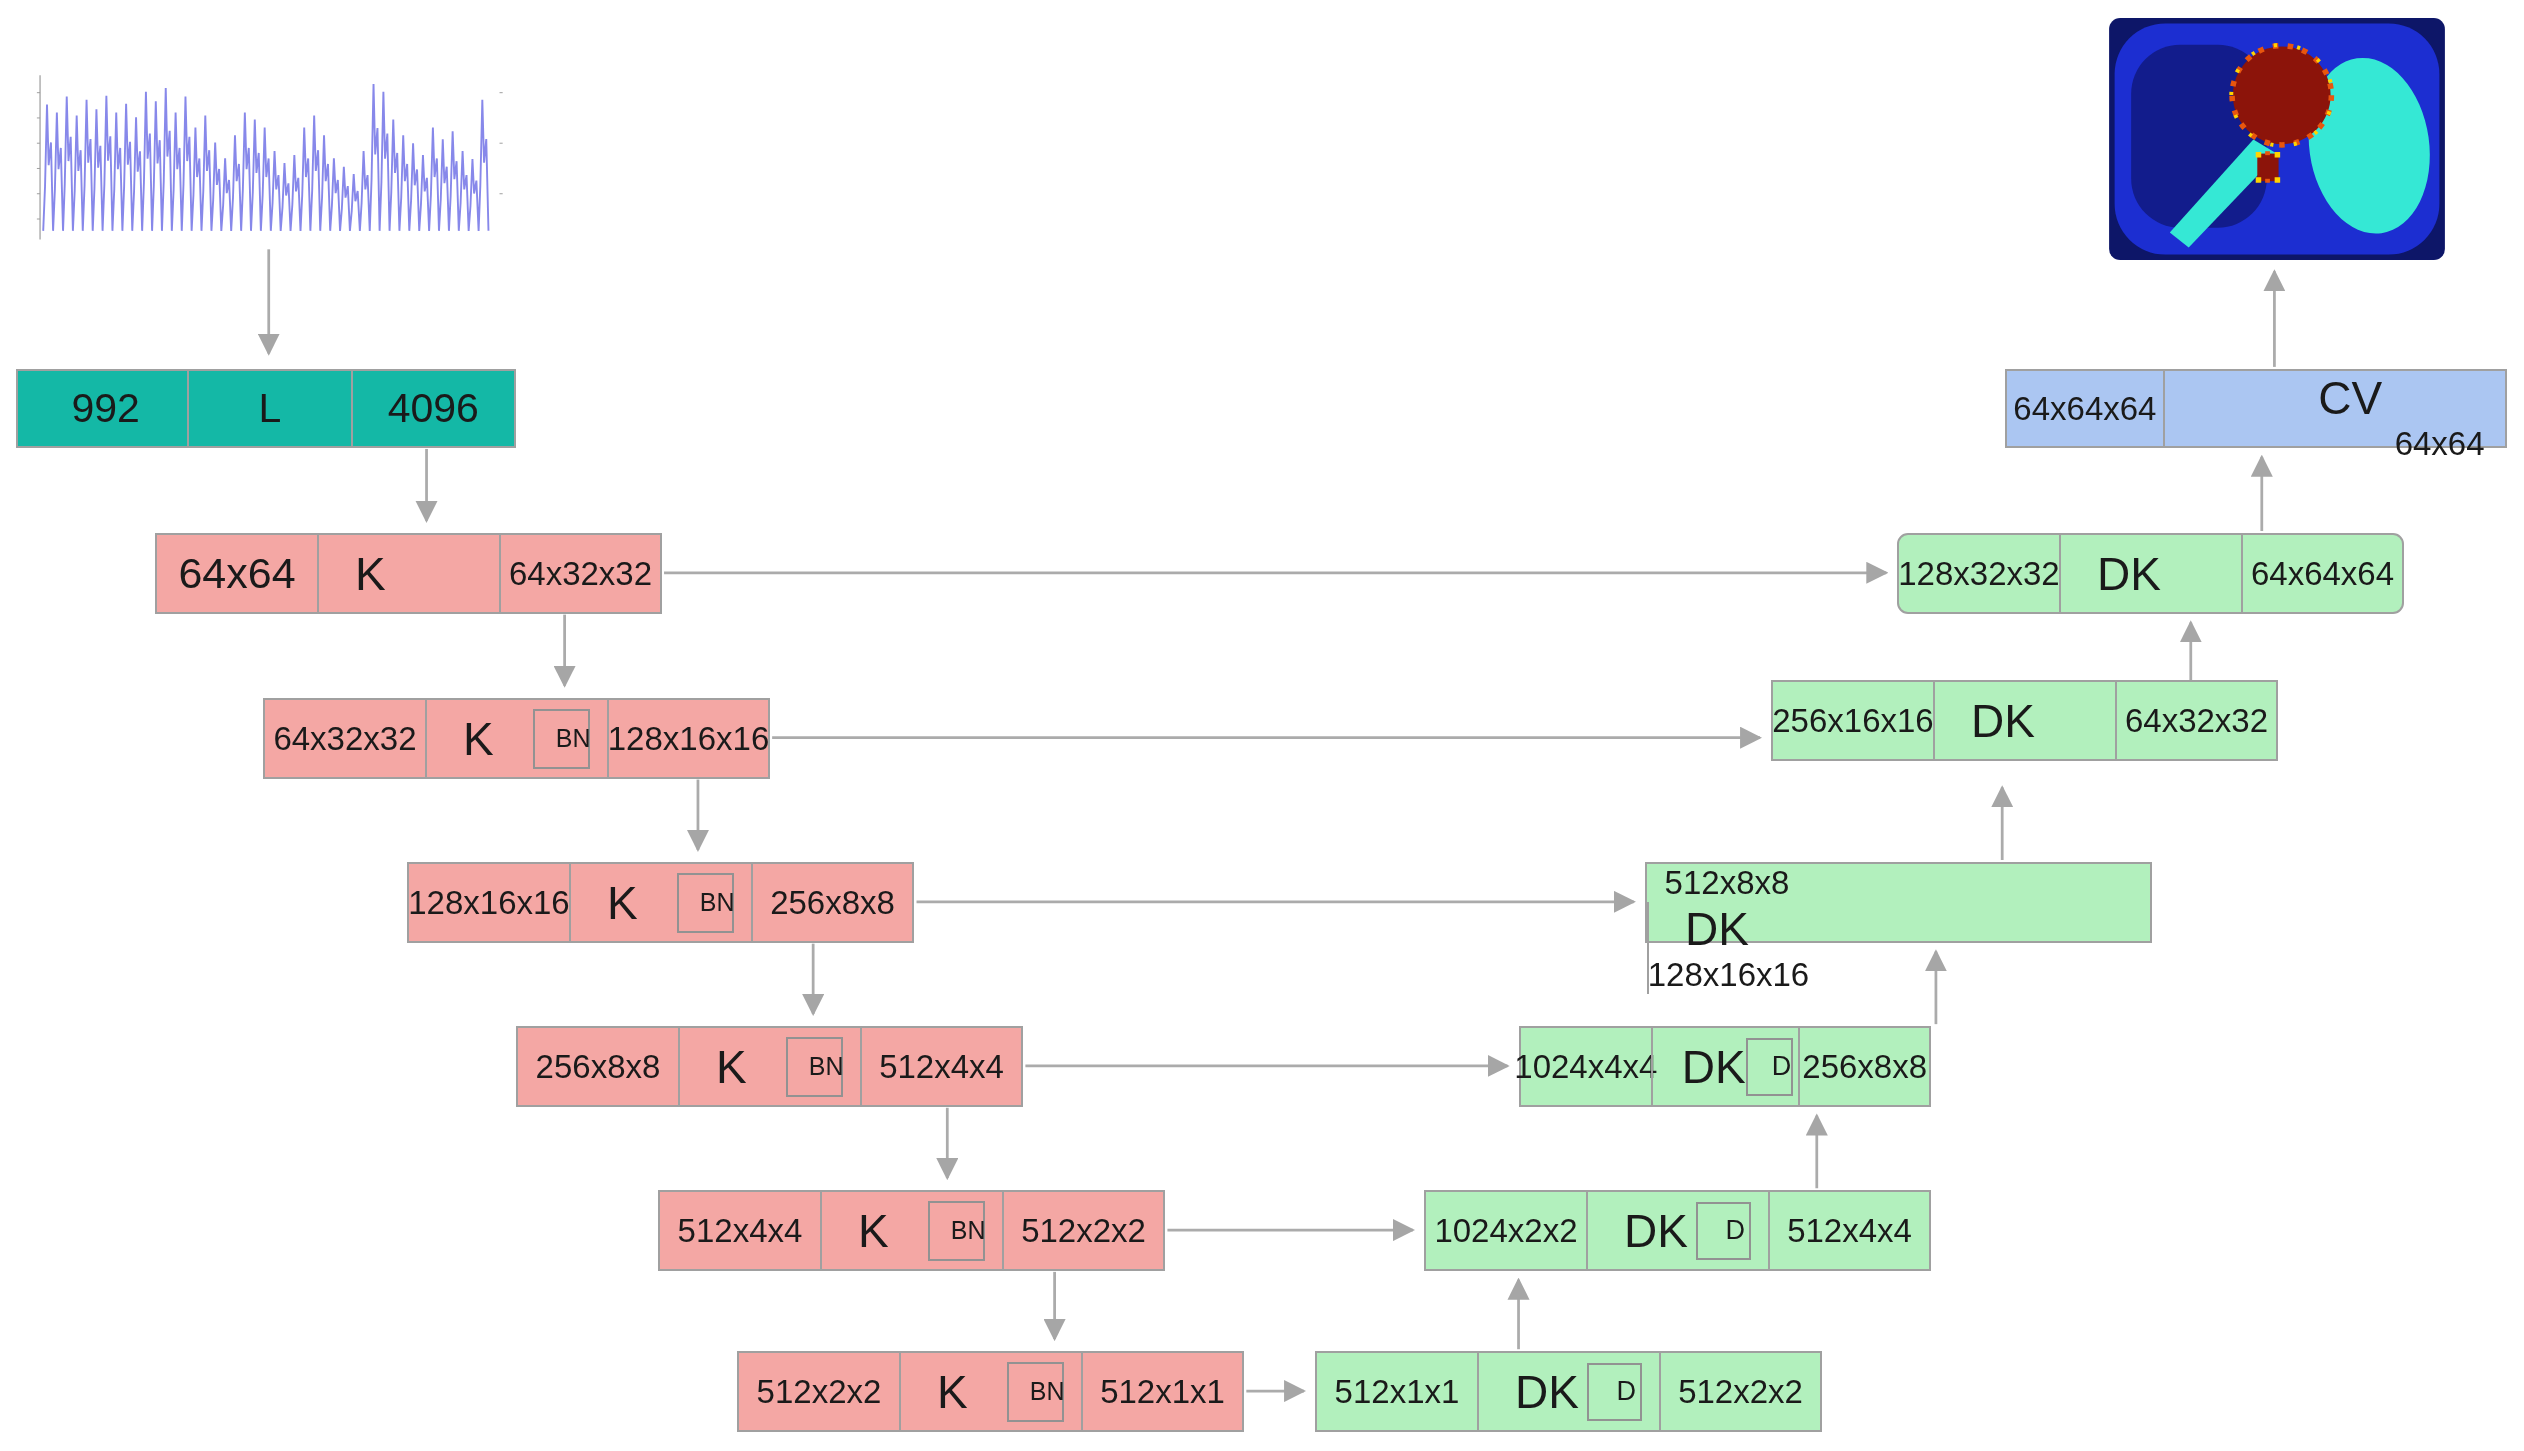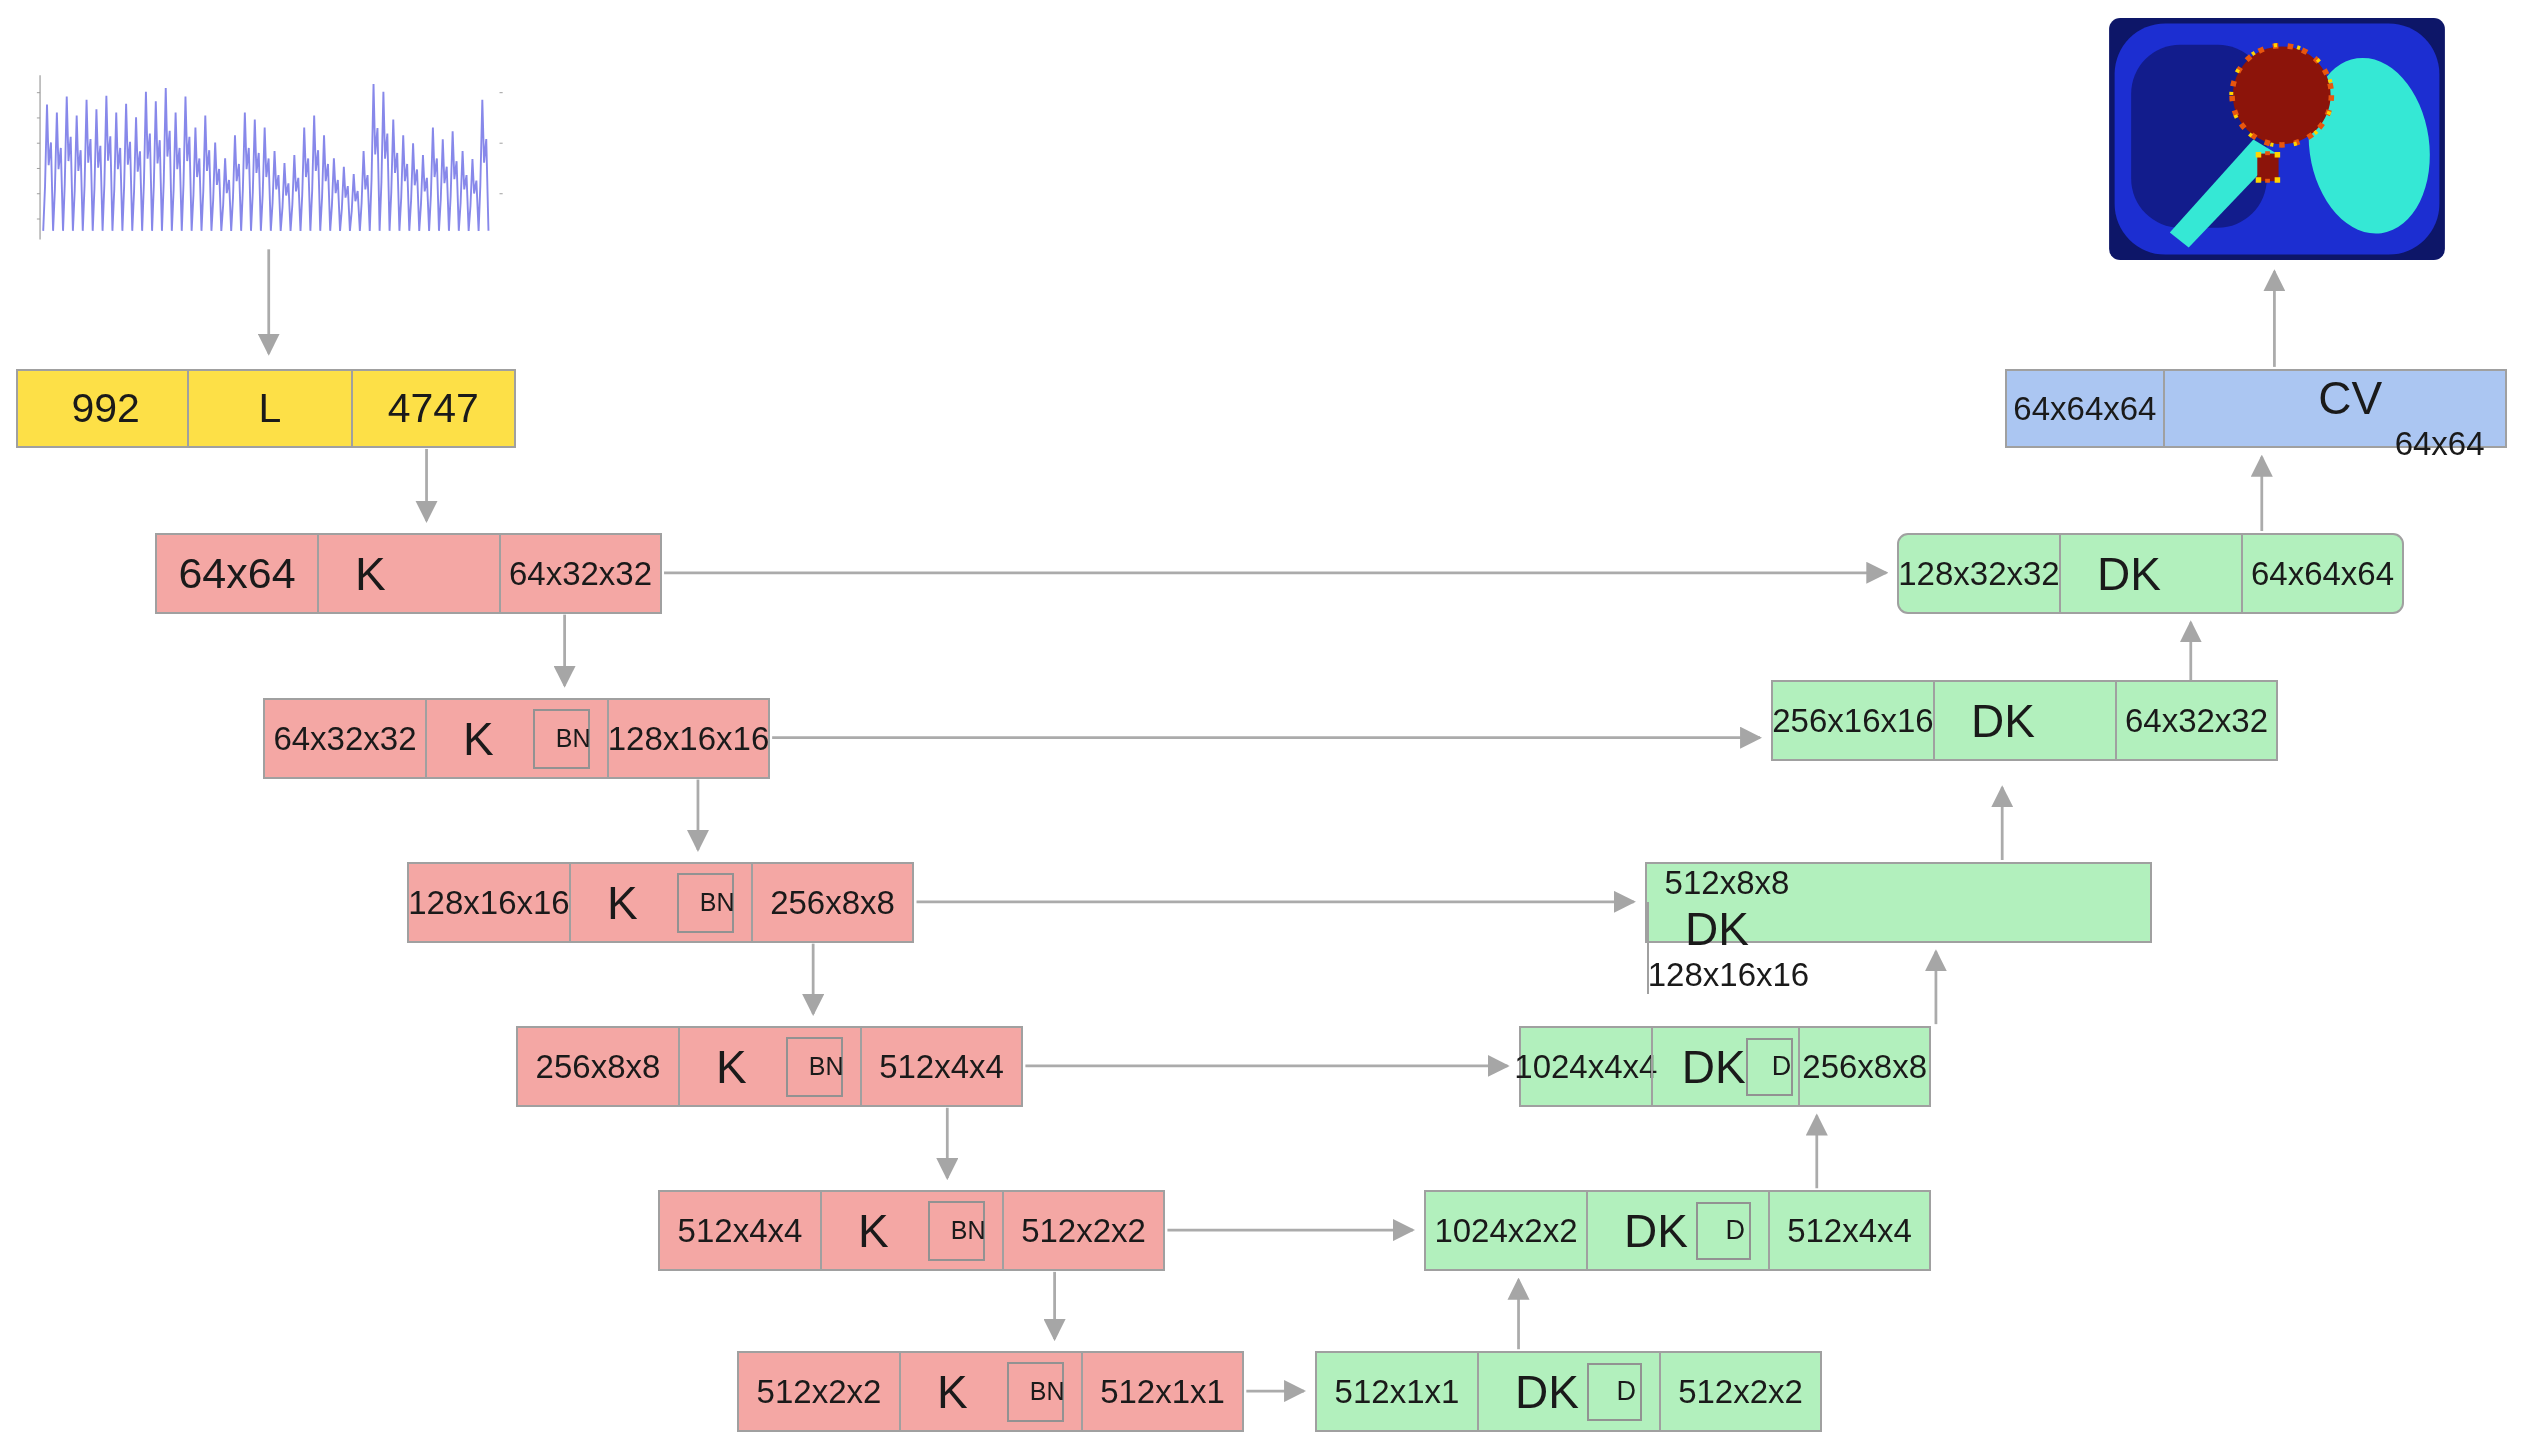--- a/index.html
+++ b/index.html
@@ -1,21 +1,21 @@
 <!DOCTYPE html>
 <html style="font-size:12.6px"><head>
 <meta charset="utf-8">
 <style>
   html,body{margin:0;padding:0;background:#ffffff;}
   .canvas{position:relative;width:2525px;height:1451px;background:#ffffff;overflow:hidden;
           font-family:"Liberation Sans",sans-serif;color:#1a1a1a;}
   svg.layer{position:absolute;left:0;top:0;width:2525px;height:1451px;pointer-events:none;}
   .box{position:absolute;display:flex;box-sizing:border-box;border:2.4px solid #a0a0a0;height:81px;}
   .box.h100{height:79px;}
-  .gray{background:#fde047;padding-left:6px;}
+  .gray{background:#14b8a6;padding-left:6px;}
   .red{background:#f4a7a4;}
   .green{background:#b2f0bd;}
   .blue{background:#abc6f2;}
   .cell{display:flex;align-items:center;justify-content:center;box-sizing:border-box;white-space:nowrap;}
   .cell + .cell{border-left:2.4px solid #a0a0a0;}
   .c-in{width:31.8%;}
   .c-op{width:36.2%;justify-content:flex-start;}
   .c-out{width:32%;}
   .dims{font-size:33px;}
   .dims-big{font-size:43px;}
@@ -108,21 +108,21 @@
   </div>
 
   <div class="box gray h100" style="left:16px;top:369px;width:500px;">
     <div class="cell graycell">
         <span>992</span>
       </div>
     <div class="cell graycell">
         <span>L</span>
       </div>
     <div class="cell graycell">
-        <span>4747</span>
+        <span>4096</span>
       </div>
   </div>
 
   <div class="box red" style="left:155px;top:533px;width:507px;">
     <div class="cell c-in dims-big">
         <span>64x64</span>
       </div>
     <div class="cell c-op">
         <span class="opword">K</span>
       </div>

